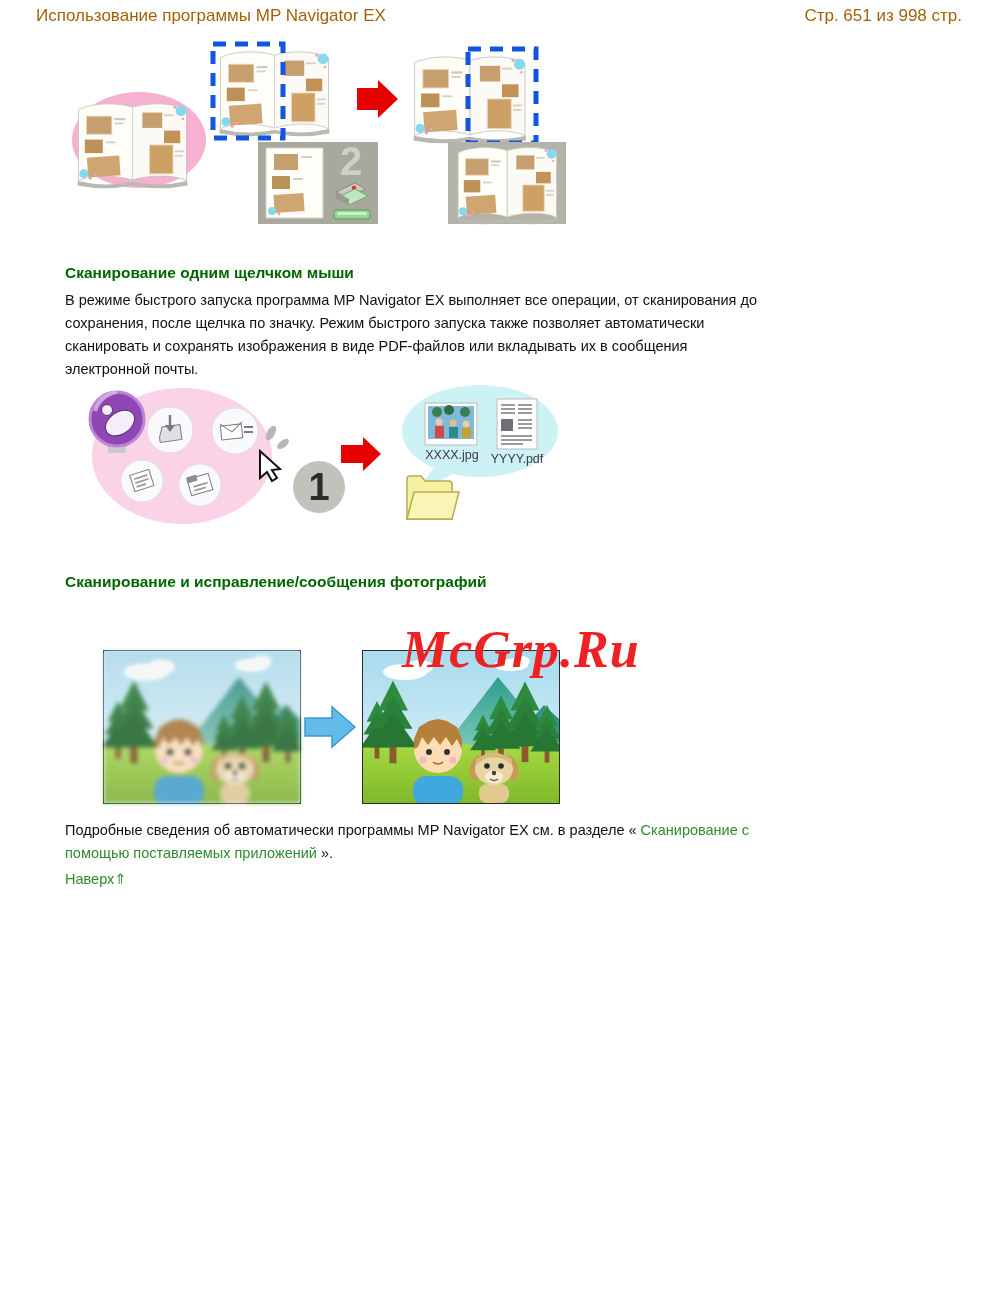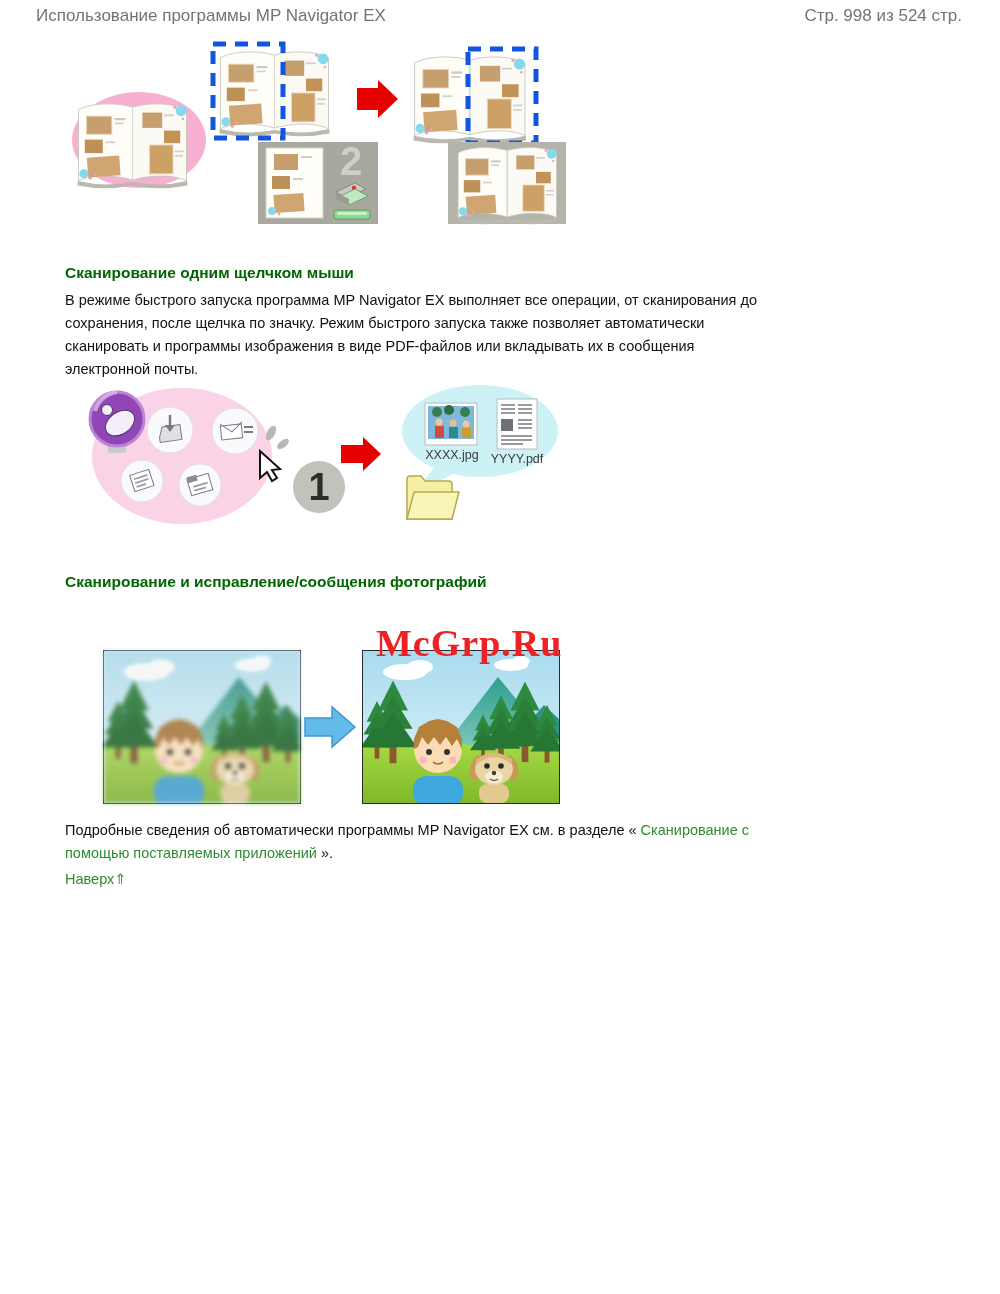--- a/index.html
+++ b/index.html
@@ -1,34 +1,34 @@
 <!DOCTYPE html>
 <html style="--heading-green: #006600; --link-green: #2e8b2e; --watermark-red: #ee2224; --arrow-red: #e60000; --selection-blue: #1155e0; --ellipse-pink-strong: #f7b0d2; --ellipse-pink-light: #fad3e6; --bubble-cyan: #cdf2f6; --folder-yellow: #f5f0a2; --photo-arrow-blue: #62bbe8;"><head>
 <meta charset="utf-8">
 <style>
   html,body{margin:0;padding:0;background:#fff}
   .page{position:relative;width:1000px;height:1294px;background:#fff;overflow:hidden;
         font-family:"Liberation Sans",sans-serif;color:#111}
   .header{position:absolute;left:36px;right:38px;top:6px;display:flex;
-          justify-content:space-between;font-size:17px;color:#737373}
+          justify-content:space-between;font-size:17px;color:#a16207}
   .h-title{white-space:nowrap}
   .h-page{white-space:nowrap}
   h2.sec{position:absolute;left:65px;margin:0;font-size:15.5px;font-weight:bold;
          color:var(--heading-green,#006600)}
   .sec1{top:264px}
   .sec2{top:573px}
   p.body{position:absolute;left:65px;margin:0;font-size:14.5px;line-height:23px;color:#111}
   .p1{top:289px;width:700px}
   .p2{top:599px;width:662px}
   .footer-p{top:819px;width:708px}
   .green-link{color:var(--link-green,#2e8b2e);text-decoration:none;cursor:pointer}
   .top-row{position:absolute;left:65px;top:871px;width:673px;font-size:14.5px}
-  .watermark{position:absolute;left:376px;top:624px;z-index:6;
-             font-family:"Liberation Serif",serif;font-weight:bold;
-             font-size:38px;line-height:1;color:var(--watermark-red,#ee2224);letter-spacing:1px}
+  .watermark{position:absolute;left:402px;top:624px;z-index:6;
+             font-family:"Liberation Serif",serif;font-style:italic;font-weight:bold;
+             font-size:52px;line-height:1;color:var(--watermark-red,#ee2224);letter-spacing:1px}
   .illu{position:absolute}
   .illu-top{left:60px;top:40px}
   .illu-click{left:75px;top:381px}
   .illu text{font-family:"Liberation Sans",sans-serif}
   .photo-frame{position:absolute;top:650px;width:196px;height:152px;border:1px solid #2b2b2b;z-index:1;background:#cfe9f4}
   .photo-before{left:103px}
   .photo-after{left:362px}
   .photo-frame svg{display:block;width:100%;height:100%}
   .blurred svg{filter:blur(2.3px) saturate(0.78) brightness(1.05) contrast(0.93)}
   .blue-arrow{position:absolute;left:303px;top:705px;z-index:2}
@@ -131,21 +131,21 @@
           <ellipse cx="131" cy="126" rx="9" ry="6.5" fill="#f6ecd4"></ellipse>
           <circle cx="131" cy="122" r="2.2" fill="#4a3a2a"></circle>
           <path d="M127,128 Q131,131 135,128" stroke="#7a5a3a" stroke-width="1.3" fill="none"></path>
         </g>
       </g>
     </defs>
   </svg>
 
   <div class="header">
     <span class="h-title">Использование программы MP Navigator EX</span>
-    <span class="h-page">Стр. 998 из 524 стр.</span>
+    <span class="h-page">Стр. 651 из 998 стр.</span>
   </div>
 
   <svg class="illu illu-top" width="540" height="195" viewBox="0 0 540 195">
     <ellipse class="cls-pink" cx="79" cy="100" rx="67" ry="48"></ellipse>
     <use href="#openBook" transform="translate(14,60) scale(0.9)"></use>
     <use href="#openBook" transform="translate(156,8) scale(0.9)"></use>
     <rect class="cls-dash" x="153" y="4" width="70" height="94"></rect>
     <polygon class="cls-red" points="297,48 318,48 318,40 338,59 318,78 318,70 297,70"></polygon>
     <use href="#openBook" transform="translate(350,13) scale(0.92)"></use>
     <rect class="cls-dash" x="408" y="9" width="68" height="94"></rect>
@@ -173,21 +173,21 @@
       </g>
     </g>
 
     <g>
       <rect x="388" y="102" width="118" height="82" fill="#b3b3a9"></rect>
       <use href="#openBook" transform="translate(394,104) scale(0.82)"></use>
     </g>
   </svg>
 
   <h2 class="sec sec1">Сканирование одним щелчком мыши</h2>
-  <p class="body p1">В режиме быстрого запуска программа MP Navigator EX выполняет все операции, от сканирования до сохранения, после щелчка по значку. Режим быстрого запуска также позволяет автоматически сканировать и программы изображения в виде PDF-файлов или вкладывать их в сообщения электронной почты.</p>
+  <p class="body p1">В режиме быстрого запуска программа MP Navigator EX выполняет все операции, от сканирования до сохранения, после щелчка по значку. Режим быстрого запуска также позволяет автоматически сканировать и сохранять изображения в виде PDF-файлов или вкладывать их в сообщения электронной почты.</p>
 
   <svg class="illu illu-click" width="545" height="157" viewBox="0 0 545 157">
     <ellipse class="cls-pink-light" cx="107" cy="75" rx="90" ry="68"></ellipse>
 
     <g>
       <rect x="33" y="56" width="18" height="16" rx="2" fill="#c9c9c9"></rect>
       <circle cx="42" cy="38" r="27" fill="#9046b4" stroke="#bb84d6" stroke-width="3"></circle>
       <path d="M20,30 A27,27 0 0 1 42,11" stroke="#d9bce8" stroke-width="4" fill="none" opacity="0.8"></path>
       <ellipse cx="45" cy="42" rx="16" ry="11" fill="#f4eef8" stroke="#5a2a78" transform="rotate(-35 45 42)"></ellipse>
       <circle cx="32" cy="29" r="5.5" fill="#f4eef8" stroke="#5a2a78"></circle>

